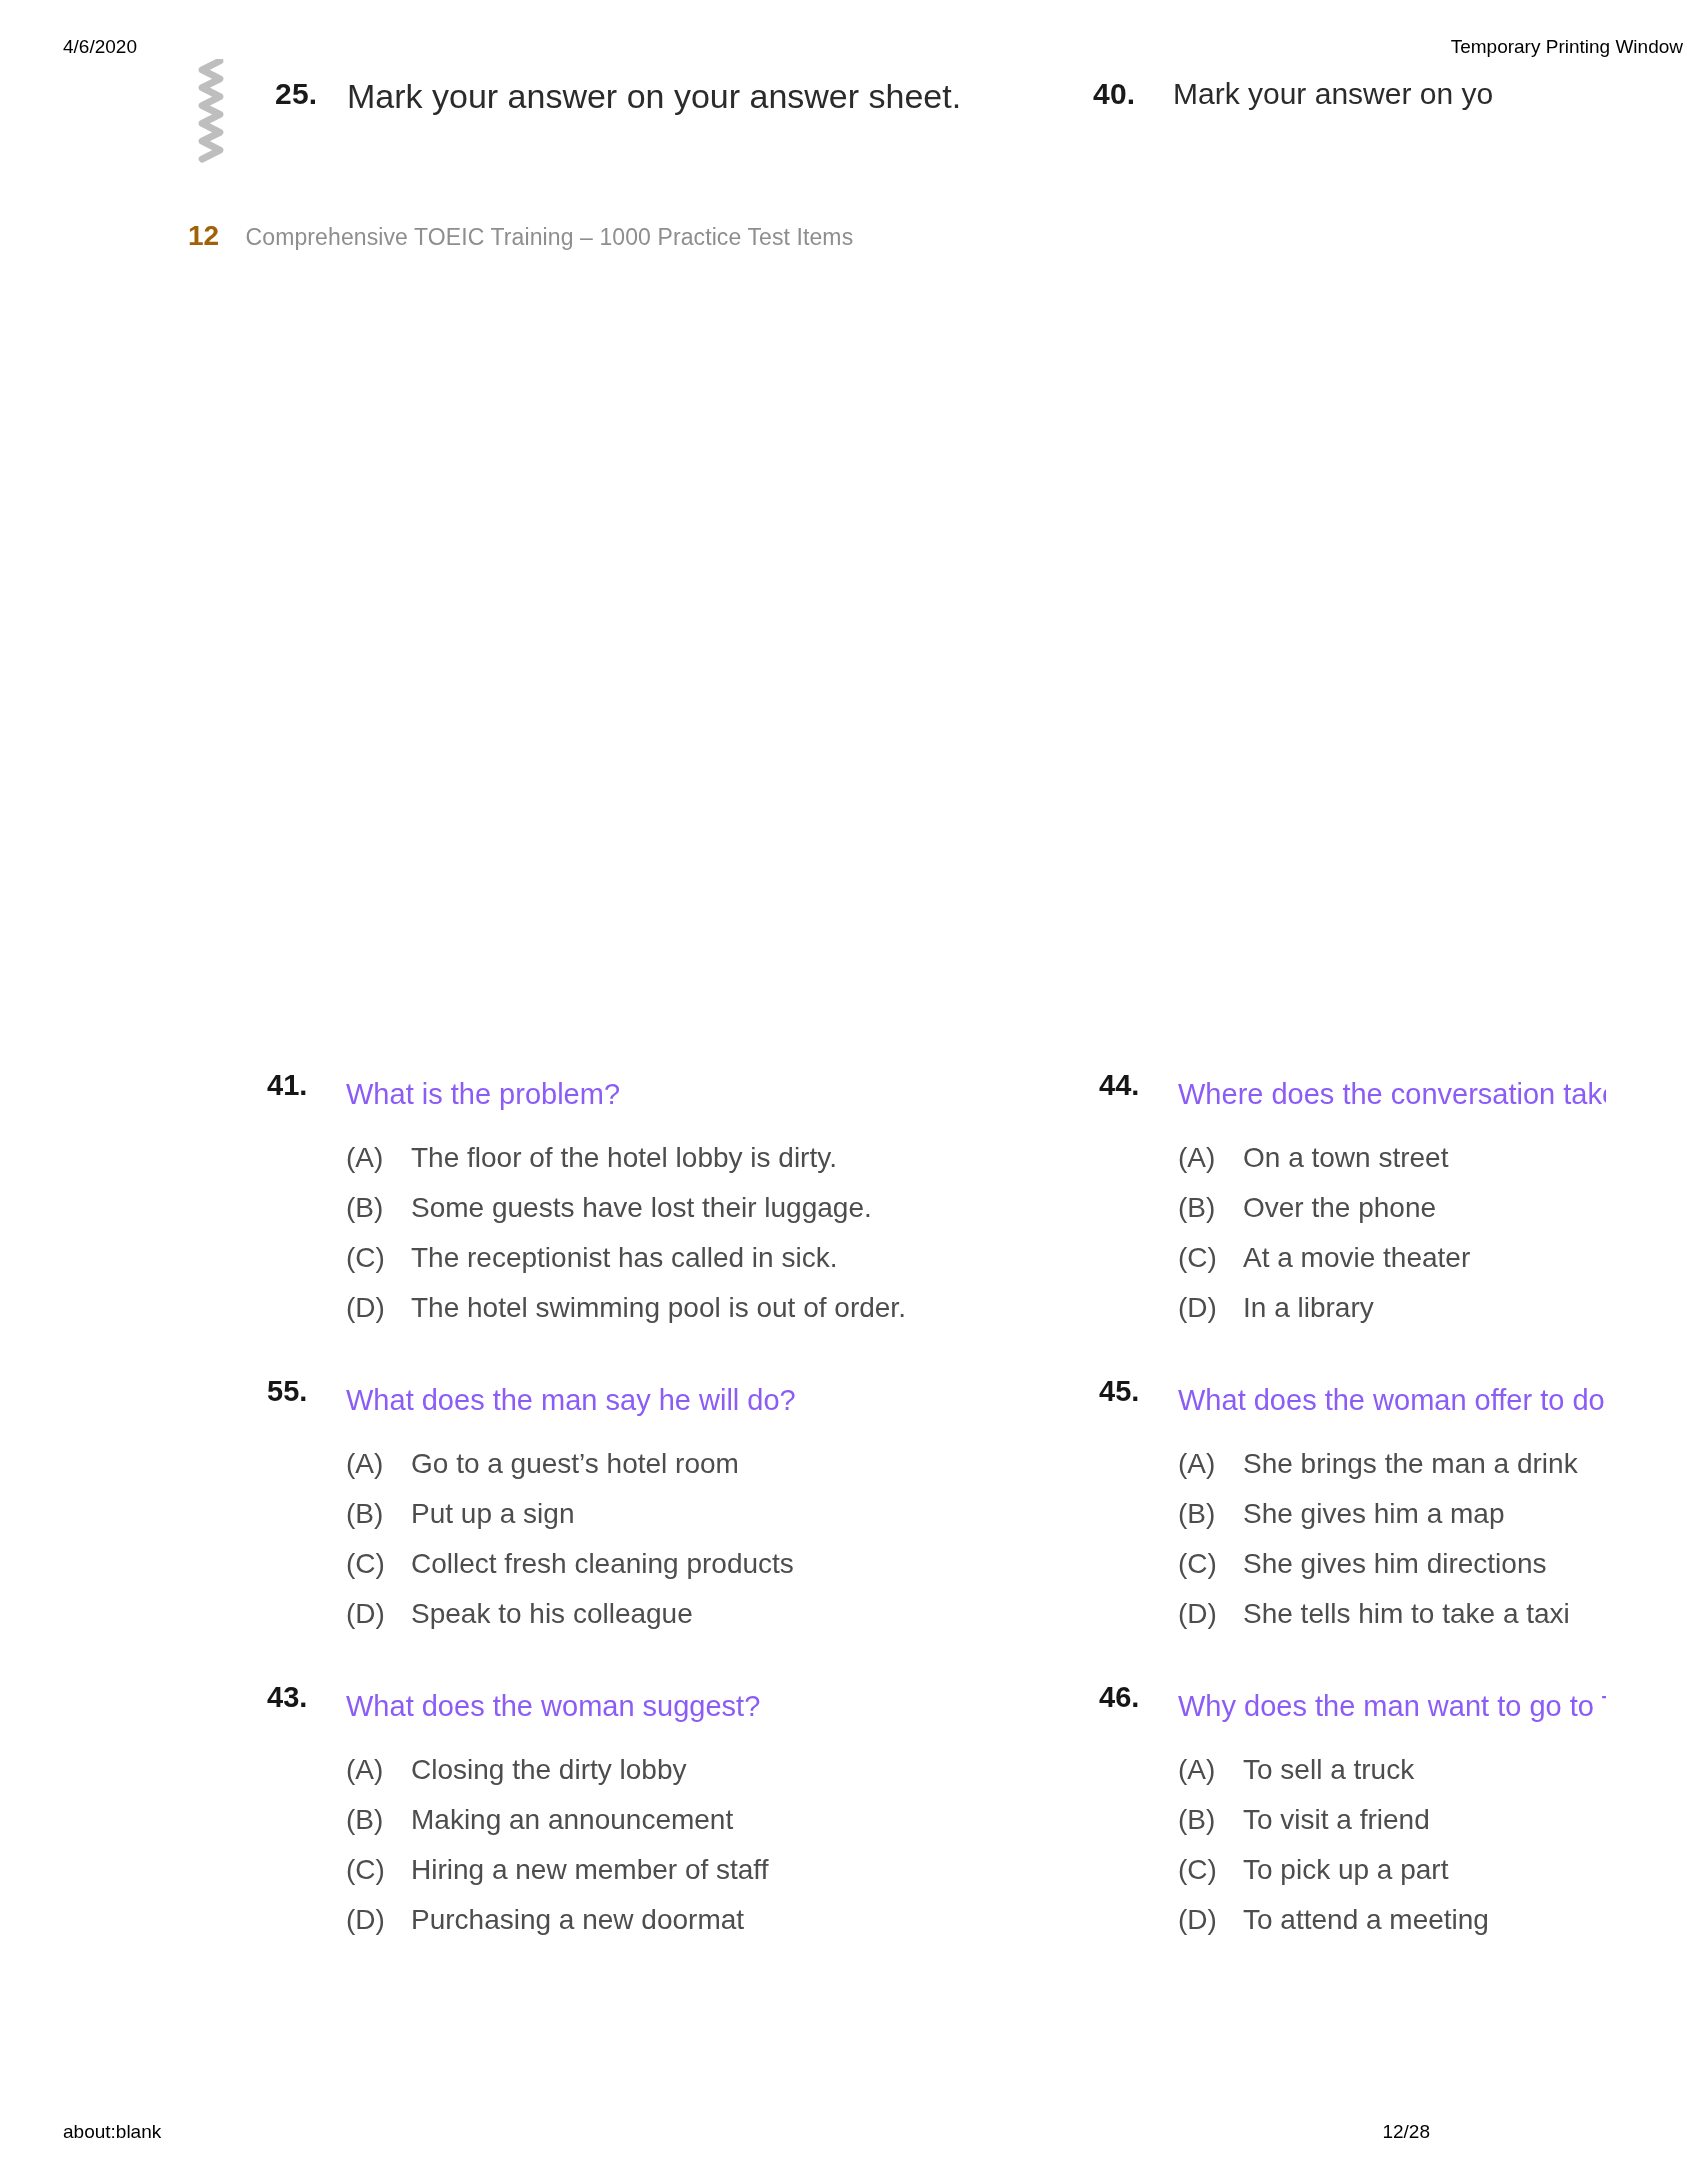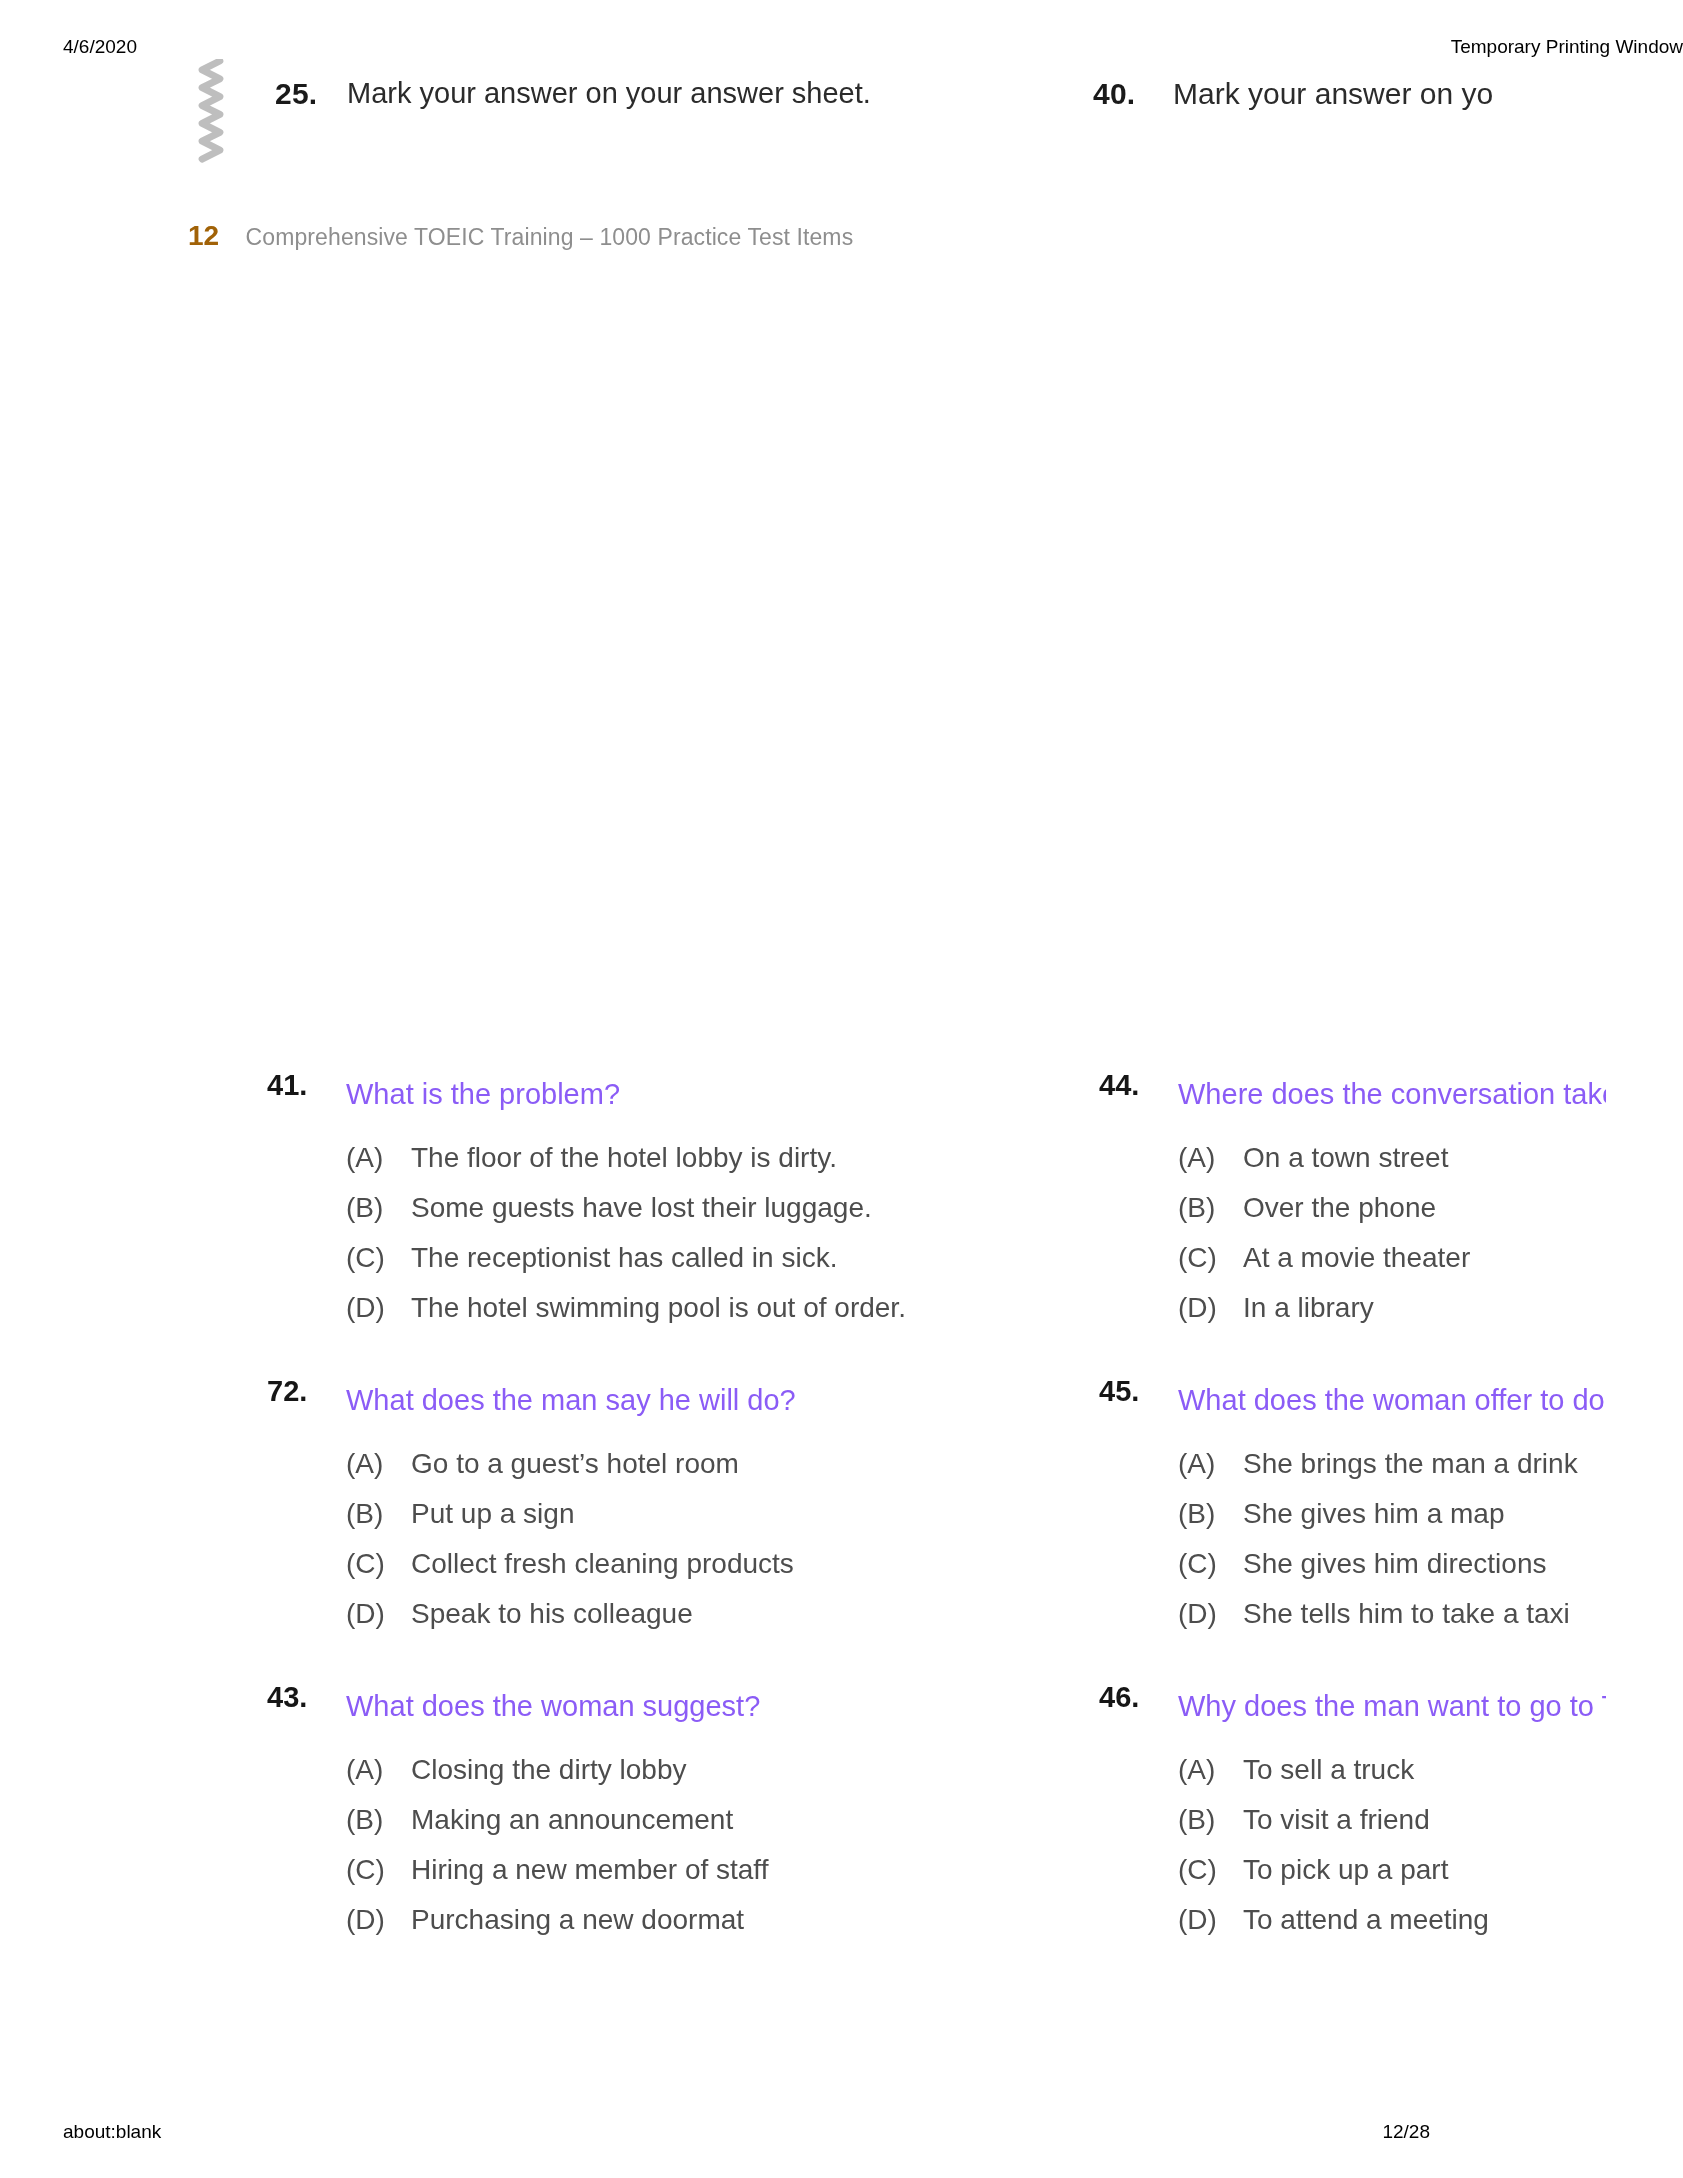--- a/index.html
+++ b/index.html
@@ -92,21 +92,21 @@
   }
   .qnum-bold {
     font-weight: bold;
     font-size: 30px;
     color: #1a1a1a;
     letter-spacing: 0.2px;
   }
   .top-row .tr-num-a { position: absolute; left: 275px; top: 0; }
   .top-row .tr-txt-a {
     position: absolute; left: 347px; top: 0;
-    font-size: 29px; color: #2b2b2b; white-space: nowrap;
+    font-size: 34px; color: #2b2b2b; white-space: nowrap;
   }
   .top-row .tr-num-b { position: absolute; left: 1093px; top: 0; }
   .top-row .tr-txt-b {
     position: absolute; left: 1173px; top: 0;
     font-size: 30px; color: #2b2b2b; white-space: nowrap;
   }
 
   
   .book-foot {
     position: absolute;
@@ -252,21 +252,21 @@
             <span class="opt-text">The receptionist has called in sick.</span>
           </li>
           <li>
             <span class="opt-letter">(D)</span>
             <span class="opt-text">The hotel swimming pool is out of order.</span>
           </li>
         </ul>
       </div>
       <div class="q-block">
         <div class="q-head">
-          <span class="q-no">72.</span>
+          <span class="q-no">55.</span>
           <span class="q-text">What does the man say he will do?</span>
         </div>
         <ul class="q-opts">
           <li>
             <span class="opt-letter">(A)</span>
             <span class="opt-text">Go to a guest’s hotel room</span>
           </li>
           <li>
             <span class="opt-letter">(B)</span>
             <span class="opt-text">Put up a sign</span>

